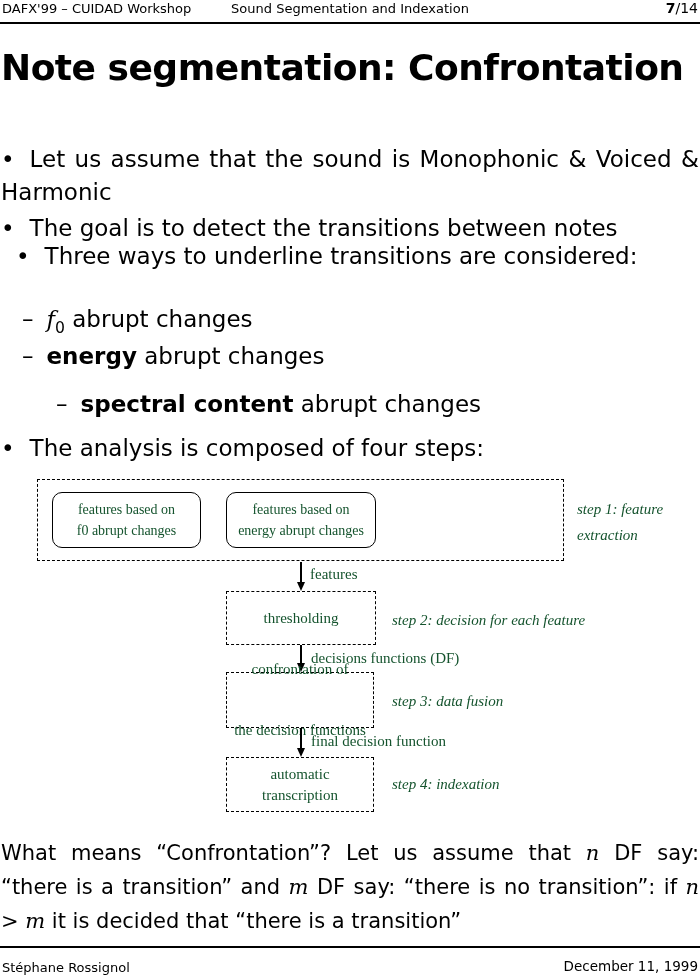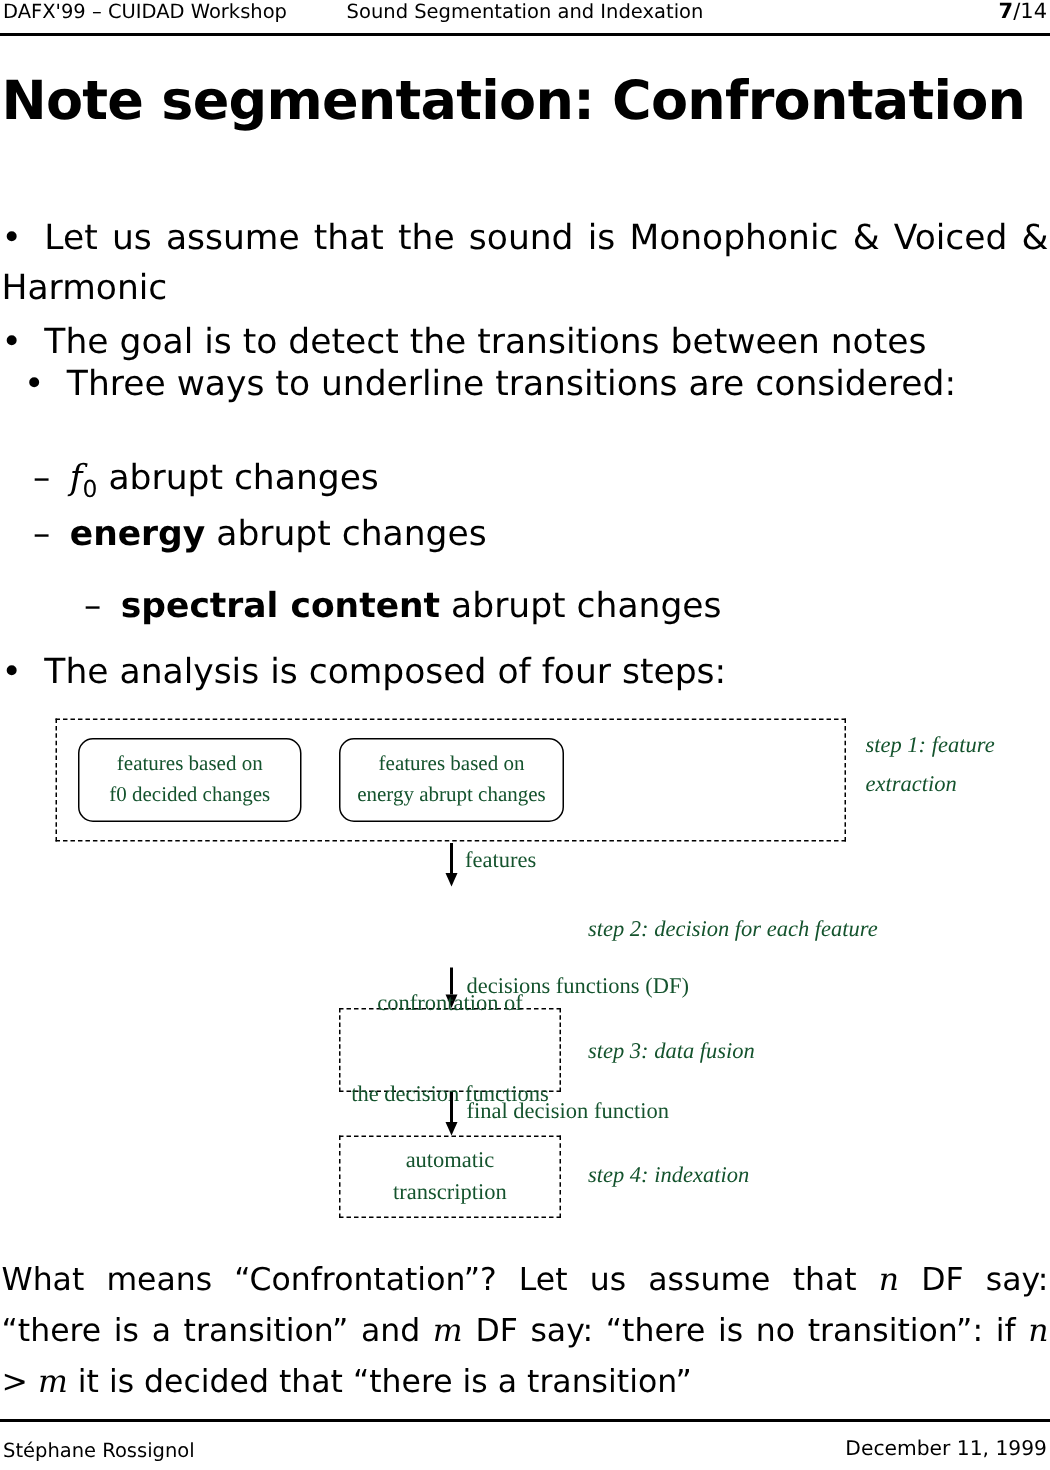--- a/index.html
+++ b/index.html
@@ -47,21 +47,21 @@
   .fbox1{left:52px;top:492px;width:149px;height:56px;}
   .fbox2{left:226px;top:492px;width:150px;height:56px;}
   .fbox3{left:394px;top:492px;width:164px;height:56px;}
   .dbox{position:absolute;border:1px dashed #000;box-sizing:border-box;
         display:flex;flex-direction:column;justify-content:center;align-items:center;
         text-align:center;line-height:21px;font-size:15px;}
   .tbox{left:226px;top:591px;width:150px;height:54px;}
   .cbox{left:226px;top:672px;width:148px;height:56px;gap:40px;}
   .abox{left:226px;top:757px;width:148px;height:55px;}
   .steplbl{position:absolute;font-style:italic;font-size:15px;line-height:26px;white-space:nowrap;}
-  .st1{left:577px;top:484px;}
+  .st1{left:577px;top:496px;}
   .st2{left:392px;top:607px;}
   .st3{left:392px;top:688px;}
   .st4{left:392px;top:771px;}
   .arrow{position:absolute;left:296px;width:10px;display:flex;flex-direction:column;align-items:center;}
   .a1{top:562px;height:29px;}
   .a2{top:645px;height:27px;}
   .a3{top:728px;height:29px;}
   .arrow-line{width:1.5px;background:#000;flex:1;}
   .arrow-head{width:0;height:0;border-left:4px solid transparent;border-right:4px solid transparent;border-top:9px solid #000;}
   .alabel{position:absolute;font-size:15px;white-space:nowrap;line-height:15px;}
@@ -100,38 +100,41 @@
   <p class="sub s3"><span class="dash">–</span><b>spectral content</b><span> abrupt changes</span></p>
 
   <p class="para b4"><span class="dot">•</span><span>The analysis is composed of four steps:</span></p>
 
   <div class="diag">
 
     <div class="outer-box"></div>
 
     <div class="fbox fbox1">
       <span>features based on</span>
-      <span>f0 decided changes</span>
+      <span>f0 abrupt changes</span>
     </div>
     <div class="fbox fbox2">
       <span>features based on</span>
       <span>energy abrupt changes</span>
     </div>
 
     <div class="steplbl st1">
       <div>step 1: feature</div>
       <div>extraction</div>
     </div>
 
     <div class="arrow a1">
         <div class="arrow-line"></div>
         <div class="arrow-head"></div>
       </div>
     <span class="alabel al1">features</span>
 
+    <div class="dbox tbox">
+      <span>thresholding</span>
+    </div>
     <span class="steplbl st2">step 2: decision for each feature</span>
 
     <div class="arrow a2">
         <div class="arrow-line"></div>
         <div class="arrow-head"></div>
       </div>
     <span class="alabel al2">decisions functions (DF)</span>
 
     <div class="dbox cbox">
       <span>confrontation of</span>

